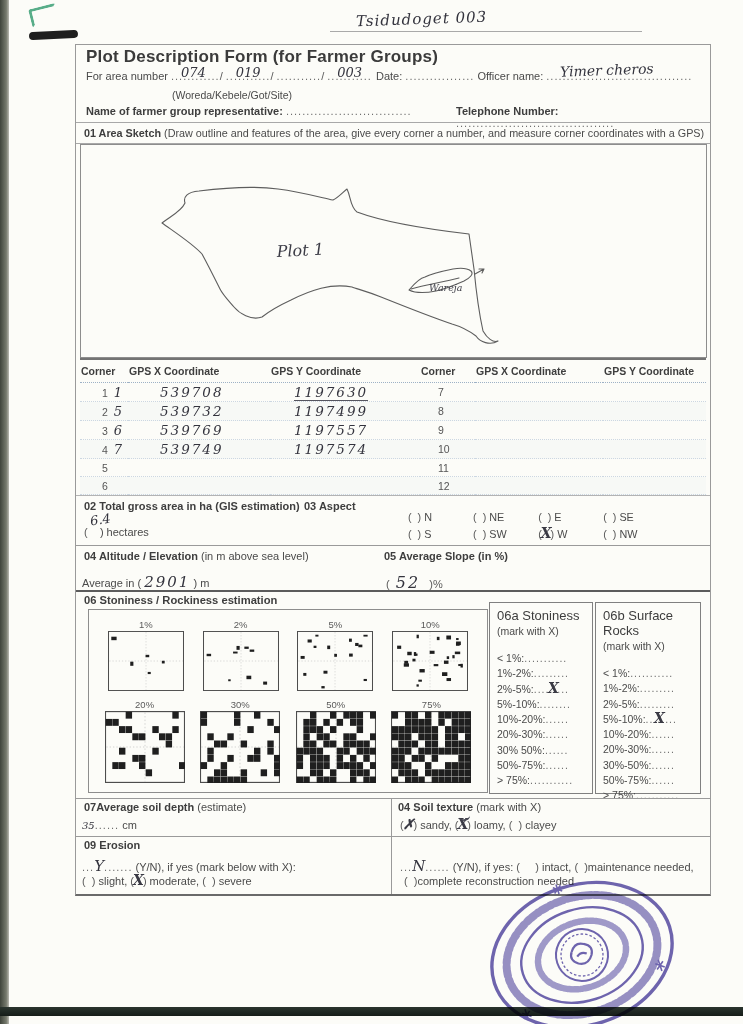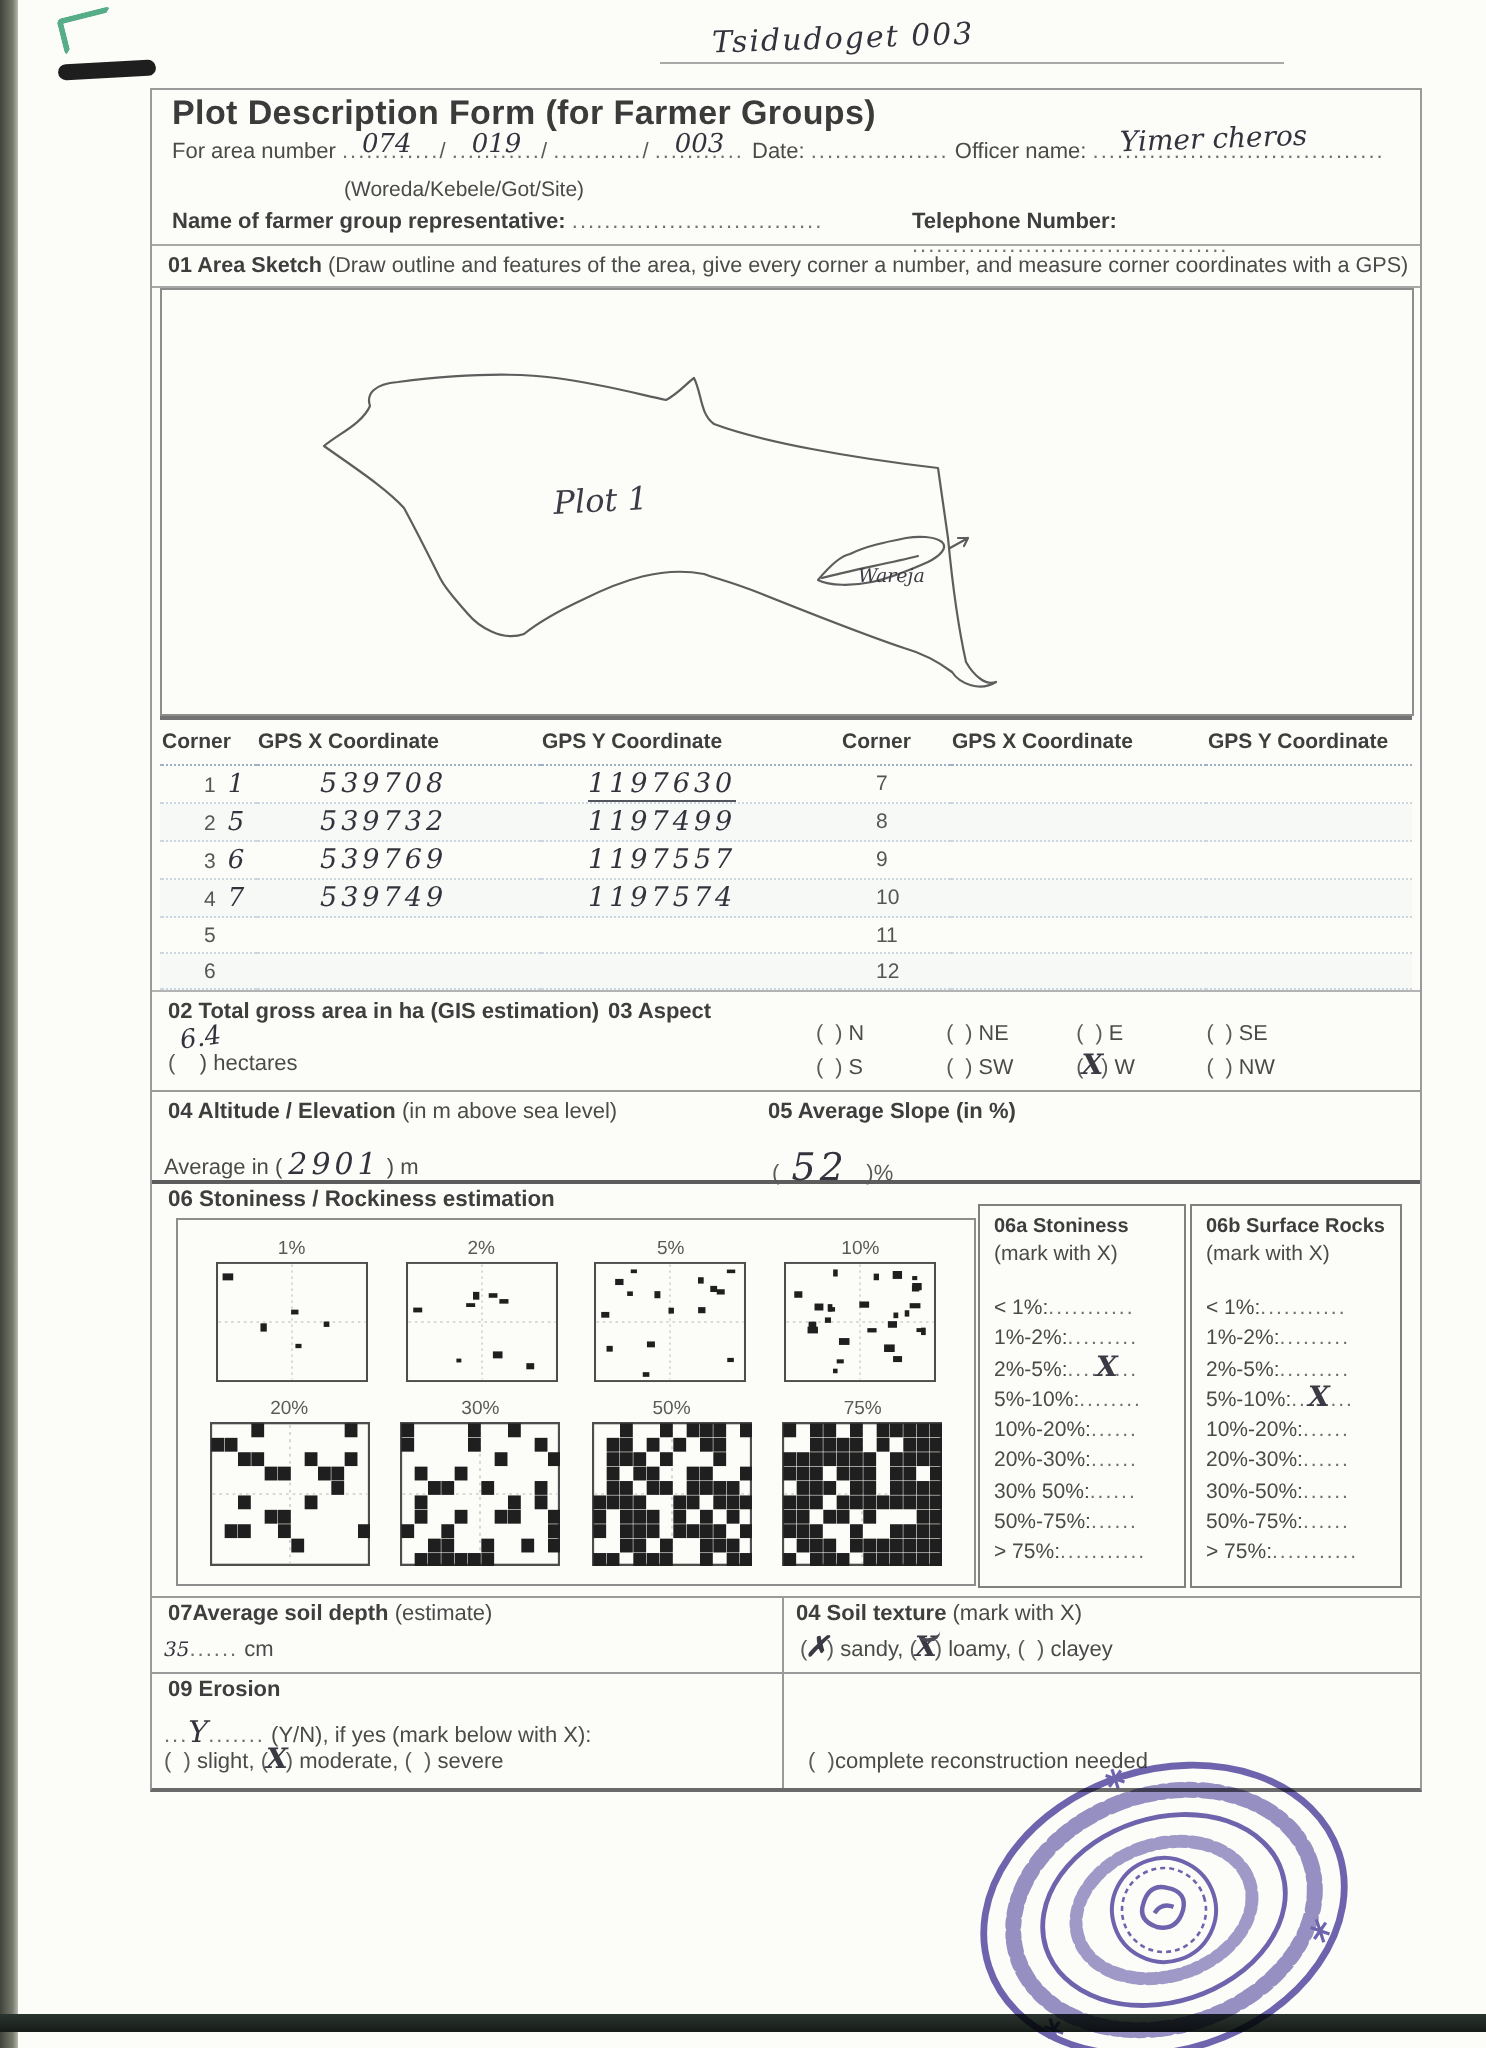--- a/index.html
+++ b/index.html
@@ -42,21 +42,21 @@
   
   .grids-box{left:12px;top:17px;width:400px;height:184px;border:1px solid #8d8d8d;display:flex;
              flex-direction:column;justify-content:space-evenly;padding:2px 0;box-sizing:border-box;}
   .grow{display:flex;justify-content:space-evenly;}
   .gcell{display:flex;flex-direction:column;align-items:center;}
   .glabel{font-size:9.5px;color:#5a5a5a;margin-bottom:1px;}
   .stone-grid svg{display:block;}
   .r1 .stone-grid{width:76px;height:60px;}
   .r2 .stone-grid{width:80px;height:72px;}
   .s6col{position:absolute;top:10px;height:192px;border:1px solid #808080;box-sizing:border-box;padding:5px 7px;}
-  .s6col .t{font-weight:bold;font-size:10px;color:#3d3d3d;}
+  .s6col .t{font-weight:normal;font-size:13px;color:#3d3d3d;}
   .s6col .st{font-size:10.5px;margin-top:2px;}
   .s6-items{margin-top:14px;}
   .s6-item{position:relative;font-size:10.5px;line-height:15.3px;white-space:nowrap;}
   .s6-item .mark-x{position:absolute;left:52px;top:2px;}
   
   .opt{white-space:nowrap;}
   .asp{display:inline-block;width:62px;font-size:10.8px;}
   .pr{color:#5a5a5a;}
   .tick{position:absolute;width:11px;height:7px;border-bottom:2px solid #4a4a55;border-radius:50%;transform:rotate(-10deg);}
   .stamp{left:477px;top:880px;width:210px;height:150px;opacity:.88;mix-blend-mode:multiply;}
@@ -243,21 +243,21 @@
         <span>(in m above sea level)</span>
       </div>
       <div class="abs" style="left:6px;top:27px;">
         <span>Average in (</span>
         <span class="hw" style="font-size:15px;letter-spacing:2px;">2901</span>
         <span>) m</span>
       </div>
       <div class="abs lbl-b" style="left:308px;top:4px;">05 Average Slope (in %)</div>
       <div class="abs" style="left:310px;top:27px;">
         <span class="pr">(</span>&nbsp;
-        <span class="hw" style="font-size:19px;letter-spacing:2px;">52</span>&nbsp;&nbsp;
+        <span class="hw" style="font-size:16px;letter-spacing:2px;">52</span>&nbsp;&nbsp;
         <span class="pr">)%</span>
       </div>
     </div>
 
     <div class="band" style="top:547px;height:206px;">
       <div class="abs lbl-b" style="left:8px;top:2px;font-size:11.2px;">06 Stoniness / Rockiness estimation</div>
 
       <div class="abs grids-box">
         <div class="grow r1">
           <div class="gcell">
@@ -670,20 +670,26 @@
       <div class="abs lbl-b" style="left:8px;top:2px;">09 Erosion</div>
       <div class="abs" style="left:6px;top:20px;">
         <span class="dots">...</span><span class="hw" style="font-size:15px;">Y</span><span class="dots">.......</span>
         <span>(Y/N), if yes (mark below with X):</span>
       </div>
       <div class="abs" style="left:6px;top:38px;white-space:nowrap;">
         <span class="opt"><span class="pr">(&nbsp;&nbsp;)</span> <span>slight,</span></span>
         <span class="opt"><span class="pr">(</span><span class="mark-x">X</span><span class="pr">)</span> <span>moderate,</span></span>
         <span class="opt"><span class="pr">(&nbsp;&nbsp;)</span> <span>severe</span></span>
       </div>
+      <div class="abs" style="left:324px;top:20px;white-space:nowrap;">
+        <span class="dots">...</span><span class="hw" style="font-size:15px;">N</span><span class="dots">......</span>
+        <span>(Y/N), if yes:</span>
+        <span class="opt"><span class="pr">(&nbsp;&nbsp;&nbsp;&nbsp;&nbsp;)</span> <span>intact,</span></span>
+        <span class="opt"><span class="pr">(&nbsp;&nbsp;)</span><span>maintenance needed,</span></span>
+      </div>
       <div class="abs" style="left:328px;top:38px;">
         <span class="pr">(&nbsp;&nbsp;)</span><span>complete reconstruction needed</span>
       </div>
     </div>
 
   </div>
 
   <svg class="abs stamp" viewBox="0 0 210 150">
     <g transform="rotate(-18 105 75)" fill="none" stroke="#5b50a8">
       <ellipse cx="105" cy="75" rx="92" ry="70" stroke-width="3.4"></ellipse>

